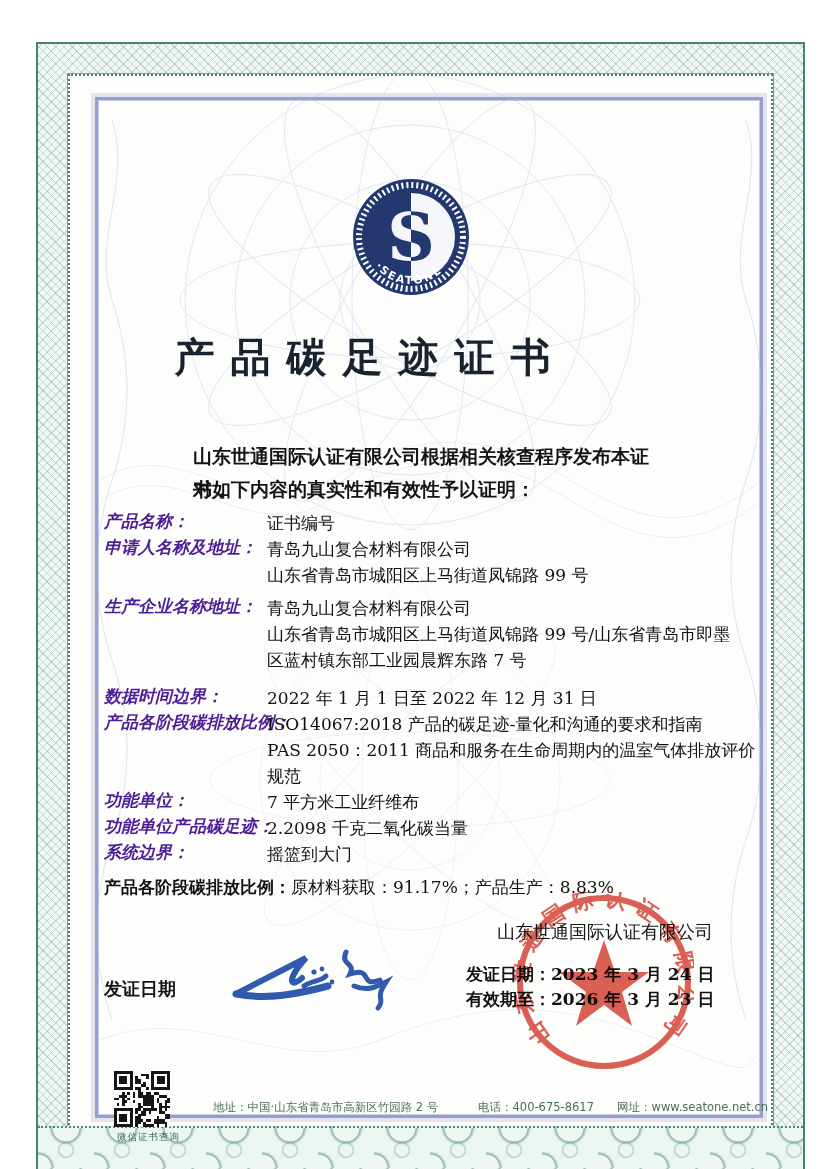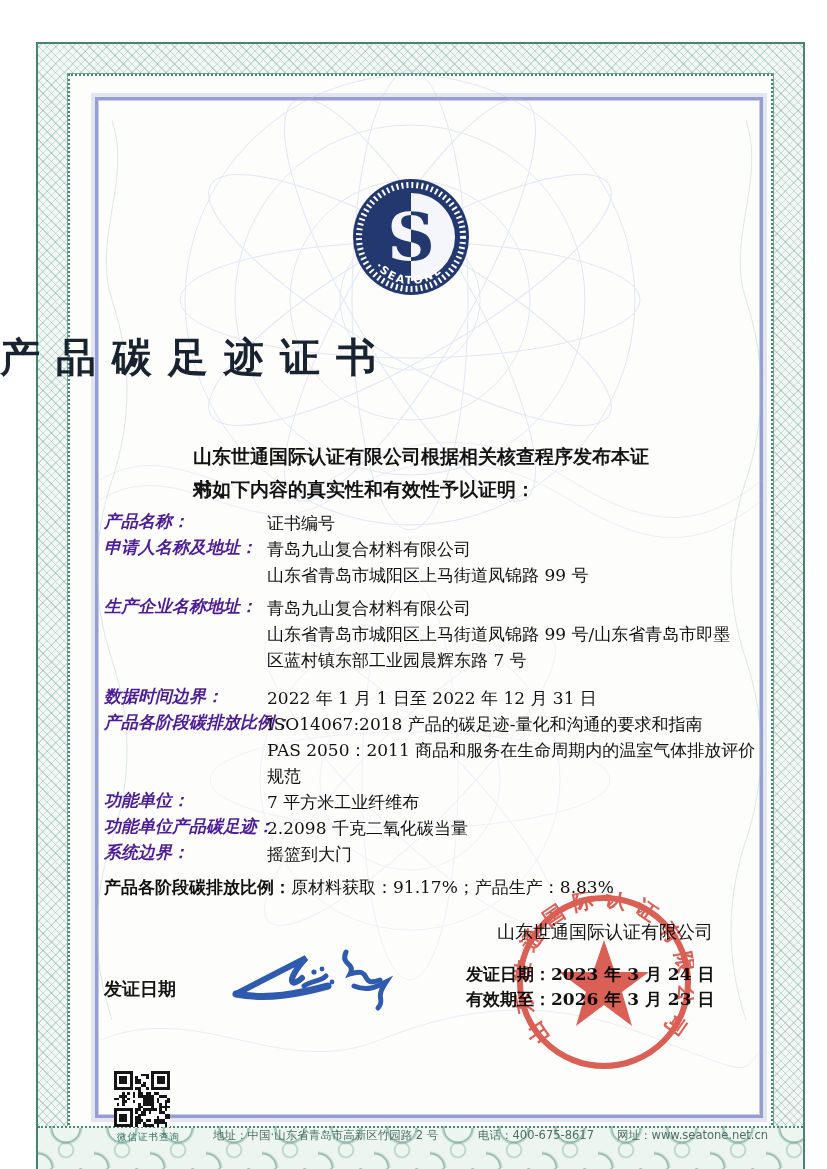--- a/index.html
+++ b/index.html
@@ -36,36 +36,36 @@
       radial-gradient(circle at 0px 40px, rgba(78,138,120,0) 13px, rgba(78,138,120,.6) 14px, rgba(78,138,120,0) 17px),
       radial-gradient(circle at 28px 22px, rgba(78,138,120,0) 6px, rgba(78,138,120,.35) 7px, rgba(78,138,120,0) 9px);
     background-size:56px 40px;
     border-top:2px dotted #4e8a78;
   }
   .wm{position:absolute;left:0;top:0;z-index:1;pointer-events:none;}
   .layer{position:absolute;left:0;top:0;width:827px;height:1169px;z-index:5;}
 
   .abs{position:absolute;}
   .title{
-    left:0;top:330px;width:741px;
+    left:0;top:330px;width:741px;text-align:center;
     font-size:40px;font-weight:700;letter-spacing:16px;color:#19222f;
   }
   .cert-no{
     left:0;top:394px;width:827px;text-align:center;
     font-size:18px;font-weight:600;color:#151515;letter-spacing:1px;
   }
   .intro{left:193px;width:470px;font-size:19px;font-weight:700;line-height:33px;color:#141414;}
   .fieldrow .lab{position:absolute;left:104px;font-size:17px;font-weight:700;white-space:nowrap;color:#4c1d95;font-style:italic;}
   .fieldrow .val{position:absolute;left:267px;font-size:17px;font-weight:400;line-height:26px;white-space:nowrap;color:#111;}
   .emis{left:104px;top:876px;font-size:17px;white-space:nowrap;color:#111;}
   .emis b{font-weight:700;}
   .issuer{left:497px;top:920px;font-size:18px;font-weight:500;color:#141414;}
   .sig-label{left:104px;top:977px;font-size:18px;font-weight:700;color:#141414;}
   .dateline{left:466px;font-size:17px;font-weight:700;color:#121212;white-space:nowrap;}
-  .footer-line{top:1100px;font-size:11.5px;color:#4c6e62;white-space:nowrap;font-family:"DejaVu Sans","Liberation Sans",sans-serif;margin-top:28px;}
+  .footer-line{top:1100px;font-size:11.5px;color:#4c6e62;white-space:nowrap;font-family:"DejaVu Sans","Liberation Sans",sans-serif;}
   .qr-caption{left:117px;top:1131px;font-size:9.5px;color:#2f6b5d;letter-spacing:1px;
     font-family:"DejaVu Sans","Liberation Sans",sans-serif;}
   .stamp-wrap{left:514px;top:892px;width:180px;height:180px;z-index:7;mix-blend-mode:multiply;}
   .sig-wrap{left:228px;top:942px;width:170px;height:75px;z-index:6;}
 </style>
 </head>
 <body>
 
 <div class="page">
 

